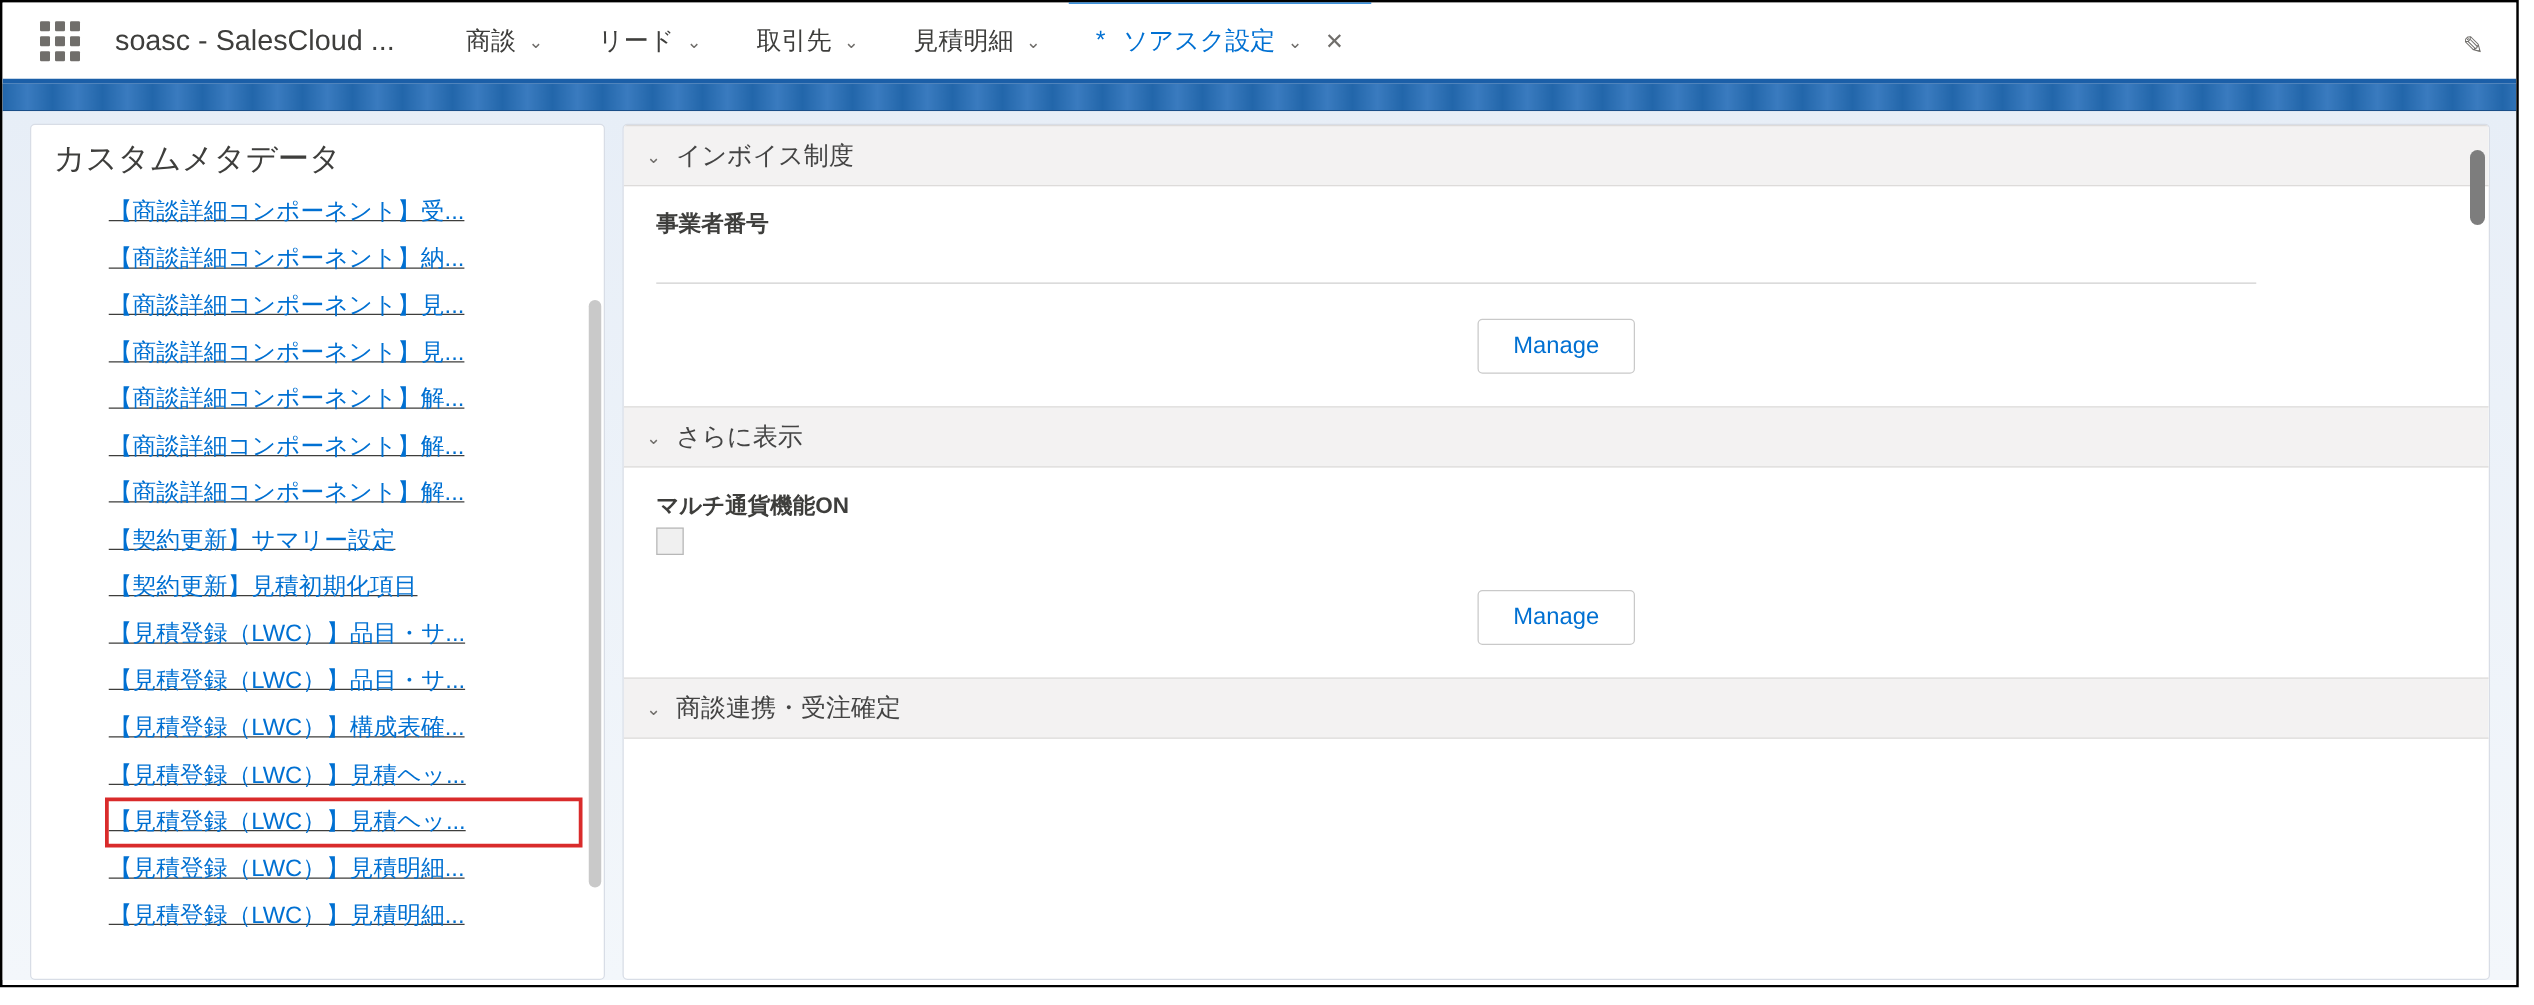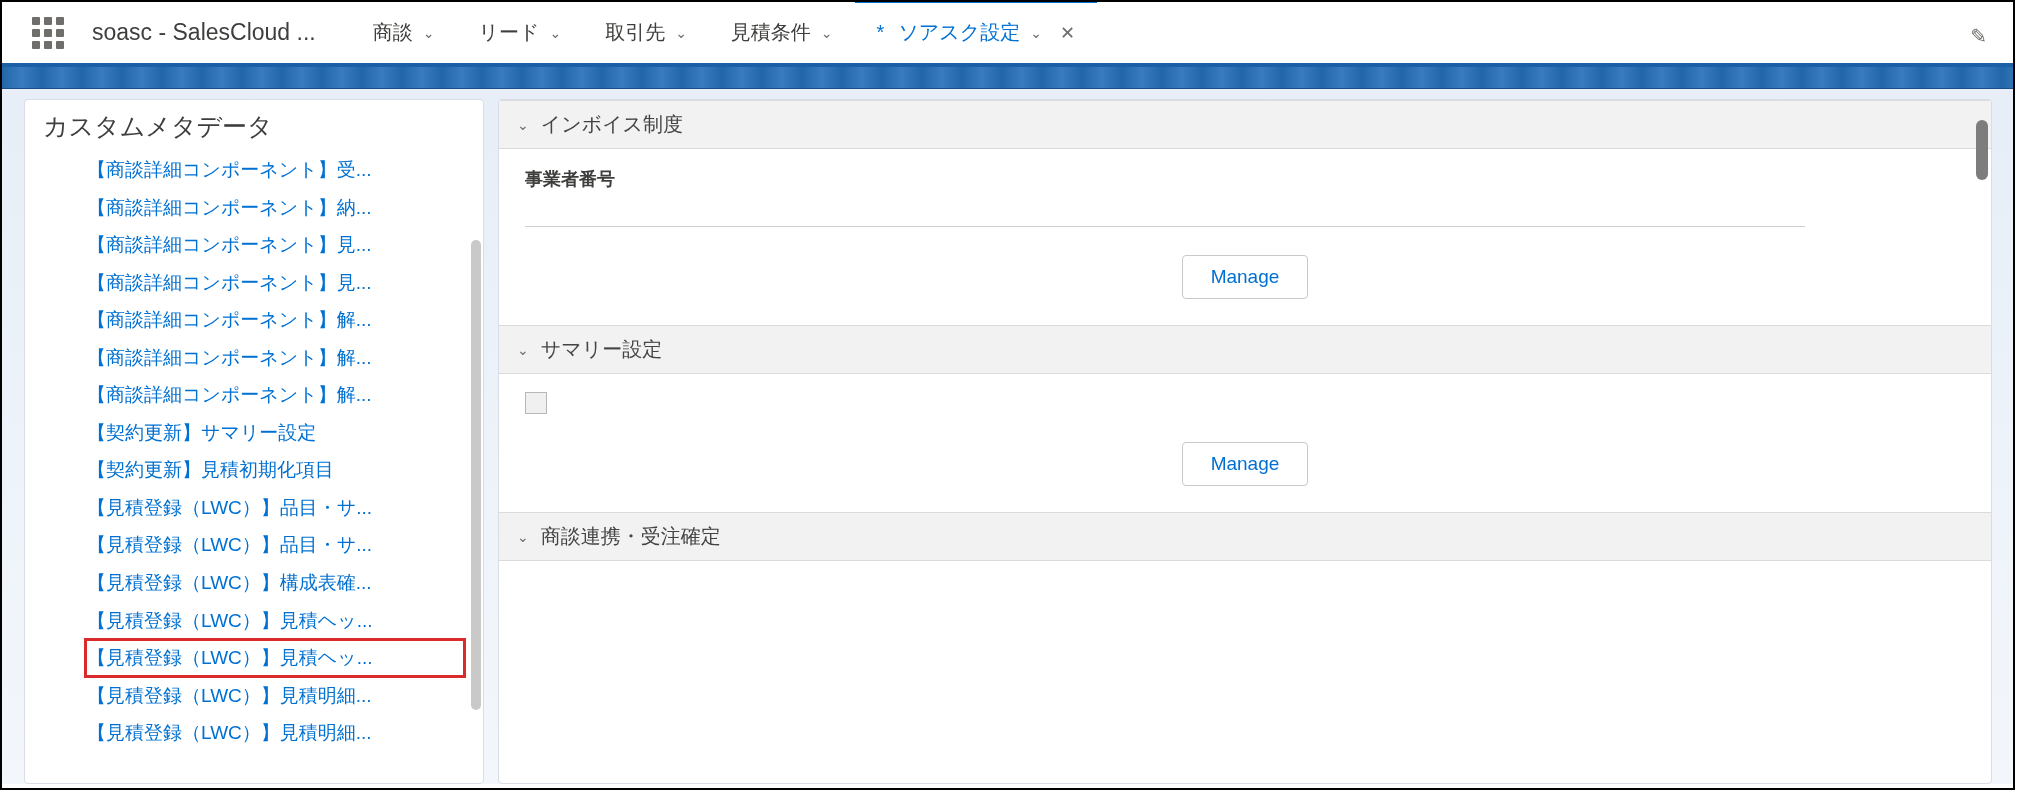--- a/index.html
+++ b/index.html
@@ -115,20 +115,21 @@
       padding-left: 42px;
       color: #3e3e3c;
       font-size: 19px;
     }
     .sidebar ol li {
       padding: 5px 0 5px 2px;
       white-space: nowrap;
       overflow: hidden;
       text-overflow: ellipsis;
       line-height: 1.45;
+      text-decoration: underline;
     }
     .sidebar ol li a {
       color: #0070d2;
       text-decoration: none;
     }
     .sidebar ol li.highlight {
       outline: 3px solid #d92b2b;
       outline-offset: -2px;
     }
     .sidebar-scroll {
@@ -237,21 +238,21 @@
       </div>
       <div class="nav-tab">
         <span>リード</span>
         <span class="chev">⌄</span>
       </div>
       <div class="nav-tab">
         <span>取引先</span>
         <span class="chev">⌄</span>
       </div>
       <div class="nav-tab">
-        <span>見積条件</span>
+        <span>見積明細</span>
         <span class="chev">⌄</span>
       </div>
       <div class="nav-tab active">
         <span class="asterisk">*</span>
         <span>ソアスク設定</span>
         <span class="chev">⌄</span>
         <span class="close-x">✕</span>
       </div>
     </div>
 
@@ -295,23 +296,24 @@
       <div class="section-body">
         <div class="field-label">事業者番号</div>
         <div class="field-underline"></div>
         <div class="manage-wrap">
           <button class="manage-btn">Manage</button>
         </div>
       </div>
 
       <div class="section-header">
         <span class="chev">⌄</span>
-        <span>サマリー設定</span>
+        <span>さらに表示</span>
       </div>
       <div class="section-body">
+        <div class="field-label">マルチ通貨機能ON</div>
         <div class="checkbox-box"></div>
         <div class="manage-wrap">
           <button class="manage-btn">Manage</button>
         </div>
       </div>
 
       <div class="section-header">
         <span class="chev">⌄</span>
         <span>商談連携・受注確定</span>
       </div>

